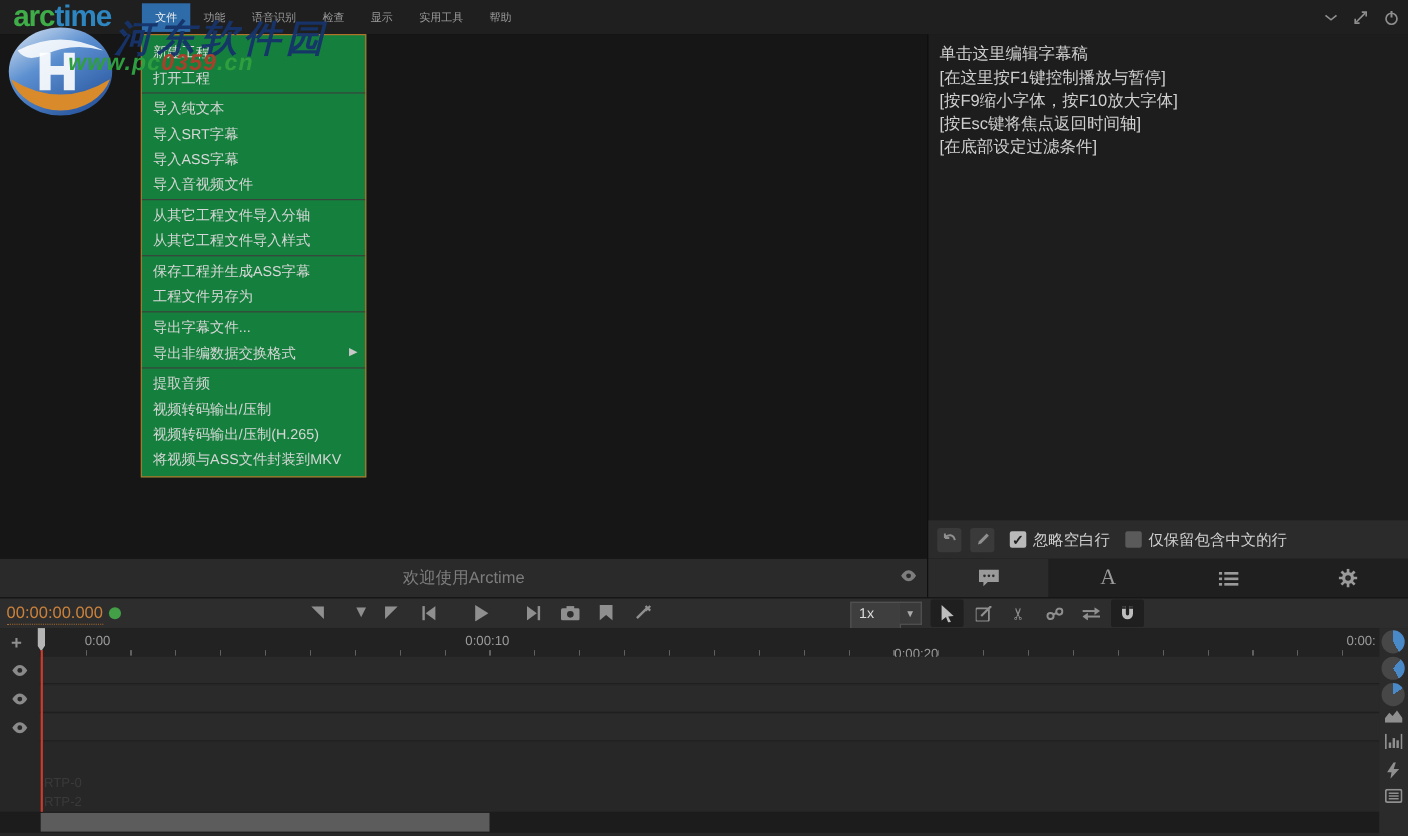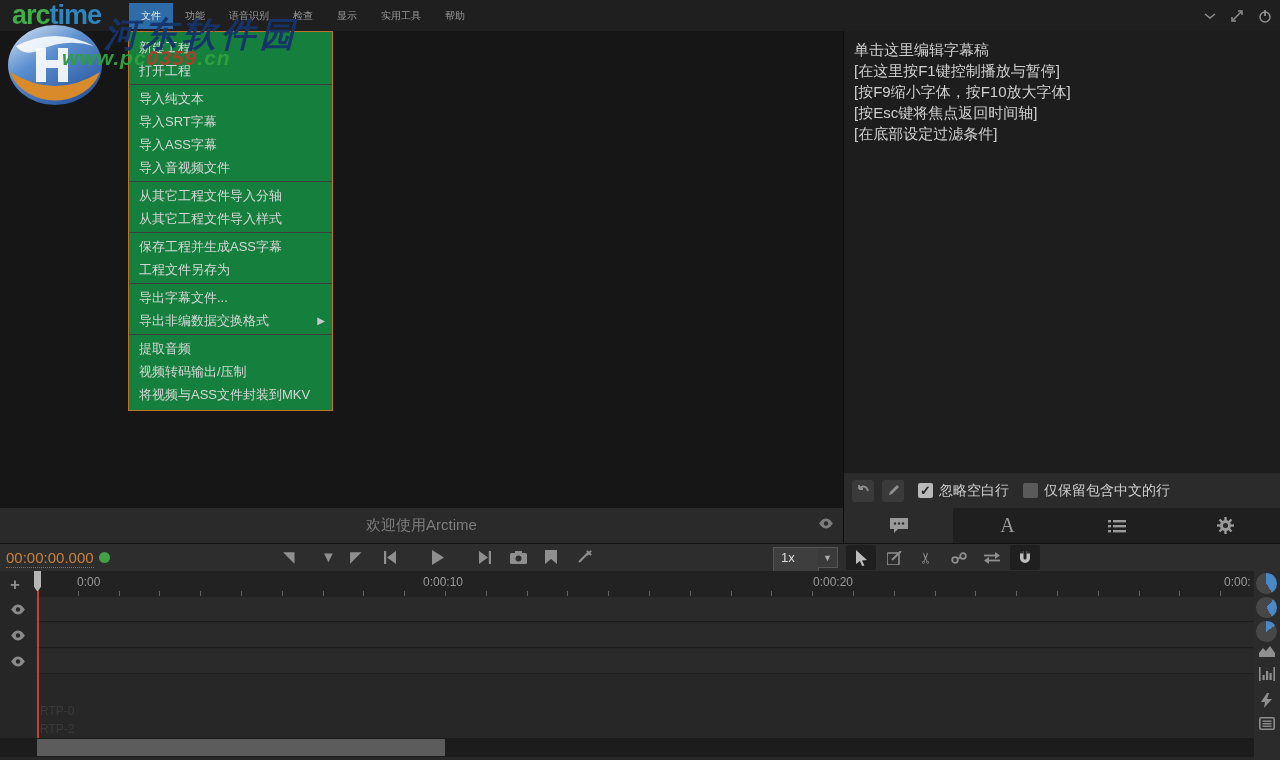--- a/index.html
+++ b/index.html
@@ -148,20 +148,21 @@
     <div class="fm-item">从其它工程文件导入样式</div>
     <div class="fm-sep"></div>
     <div class="fm-item">保存工程并生成ASS字幕</div>
     <div class="fm-item">工程文件另存为</div>
     <div class="fm-sep"></div>
     <div class="fm-item">导出字幕文件...</div>
     <div class="fm-item"><span>导出非编数据交换格式</span><span class="fm-arrow">▶</span></div>
     <div class="fm-sep"></div>
     <div class="fm-item">提取音频</div>
     <div class="fm-item">视频转码输出/压制</div>
+    <div class="fm-item">视频转码输出/压制(H.265)</div>
     <div class="fm-item">将视频与ASS文件封装到MKV</div>
   </div>
 
   <div id="watermark">
     <svg class="ic abs" style="left:6px;top:24px;" width="98" height="82" viewBox="0 0 98 82">
       <defs>
           <linearGradient id="wg" x1="0" y1="0" x2="0.7" y2="1">
         <stop offset="0" stop-color="#dfe9f4"></stop>
             <stop offset="0.45" stop-color="#5b8fd0"></stop>
             <stop offset="1" stop-color="#2a57a0"></stop>
@@ -337,21 +338,21 @@
           <rect x="8.5" y="0" width="3.5" height="2.5" fill="#2d2d2d"></rect>
         </svg>
       </div>
   </div>
 
   <div id="timeline">
     <div id="ruler">
       <div id="ruler-ticks"></div>
       <span class="ruler-label" style="left:41px;padding-left:36px;">0:00</span>
       <span class="ruler-label" style="left:423px;">0:00:10</span>
-      <span class="ruler-label" style="left:813px;">0:00:20</span>
+      <span class="ruler-label" style="left:813px;margin-top:12px;">0:00:20</span>
       <span class="ruler-label" style="left:1224px;text-align:right;">0:00:</span>
     </div>
     <div class="track-row" style="top:26px;"></div>
     <div class="track-row" style="top:52px;"></div>
     <div class="track-row" style="top:78px;"></div>
     <div id="gutter">
       <span id="plus-btn">+</span>
       <span class="eye-btn" style="top:33px;">
           <svg class="ic" width="16" height="11">
             <path d="M8 0.5 C4 0.5 1.2 5.5 1.2 5.5 S4 10.5 8 10.5 14.8 5.5 14.8 5.5 12 0.5 8 0.5 Z" fill="#8a8a8a"></path>

